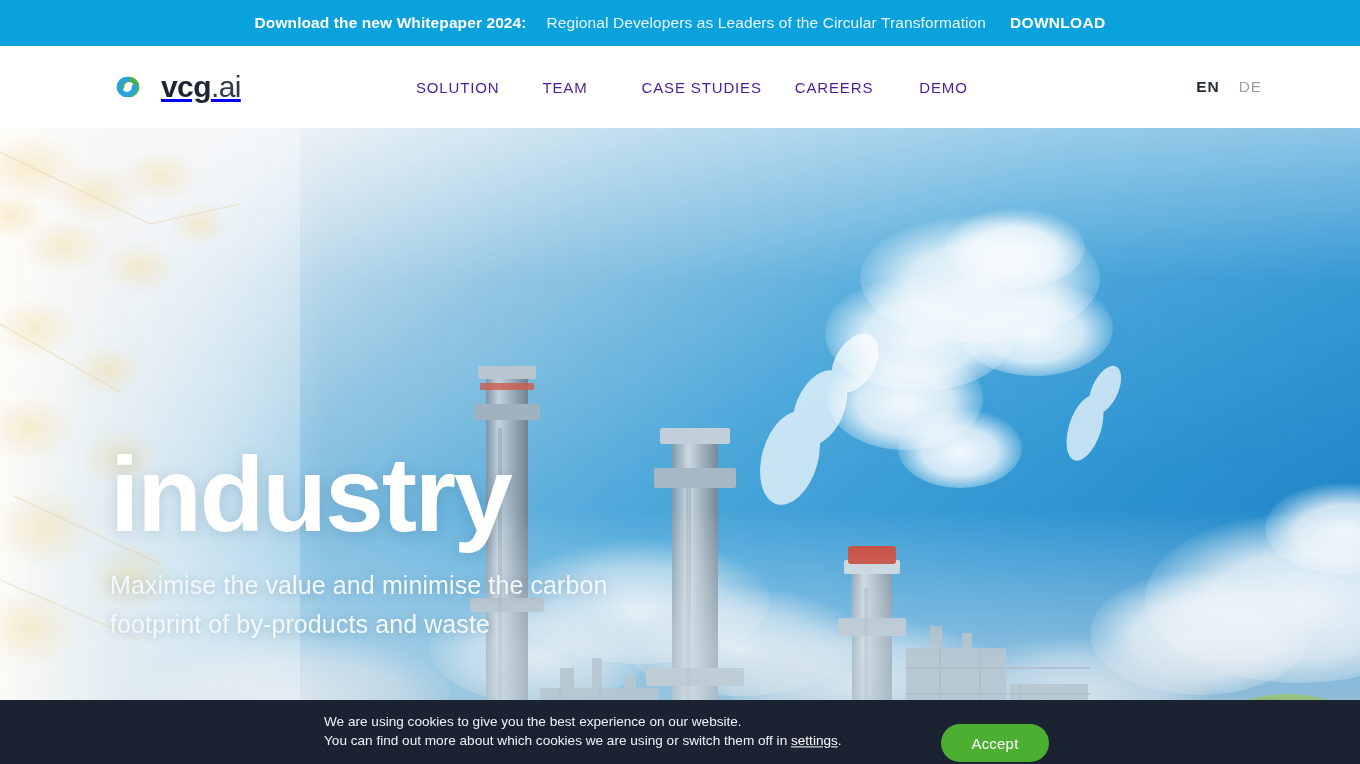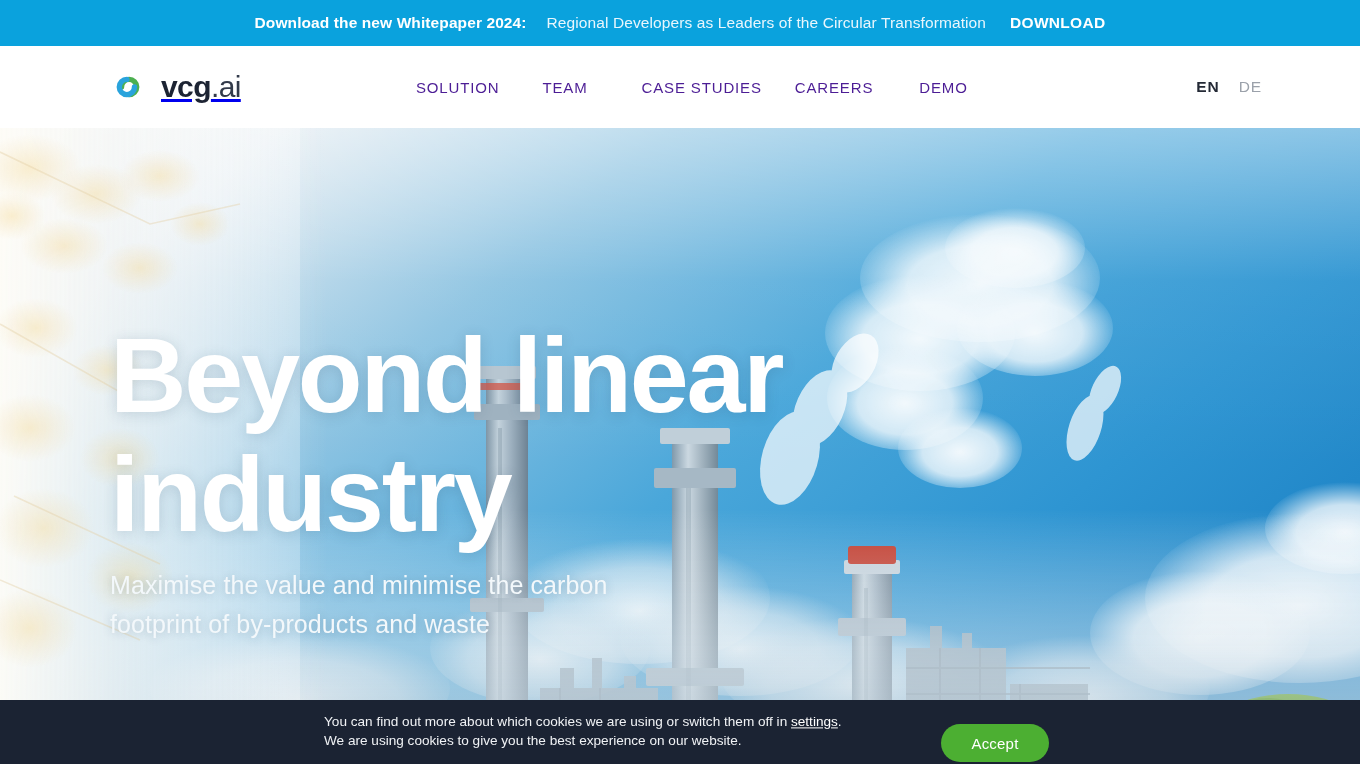--- a/index.html
+++ b/index.html
@@ -319,27 +319,27 @@
         <path d="M0 196 L120 264"></path>
         <path d="M14 368 L160 436"></path>
         <path d="M0 452 L140 512"></path>
       </g>
       <rect x="0" y="0" width="300" height="636" fill="#ffffff" opacity="0.26"></rect>
     </svg>
   </div>
 
   <div class="hero-content">
     <h1 class="hero-title">
-      <span>Beyond linear</span><br>
+      <br>
       <span>industry</span>
     </h1>
     <p class="hero-sub">Maximise the value and minimise the carbon footprint of by-products and waste</p>
   </div>
 
 </section>
 
 <div class="cookie-bar">
   <div class="cookie-text">
+    <div>We are using cookies to give you the best experience on our website.</div>
     <div><span>You can find out more about which cookies we are using or switch them off in </span><span class="settings-link">settings</span><span>.</span></div>
-    <div>We are using cookies to give you the best experience on our website.</div>
   </div>
   <button class="accept-btn">Accept</button>
 </div>
 
 </body></html>

